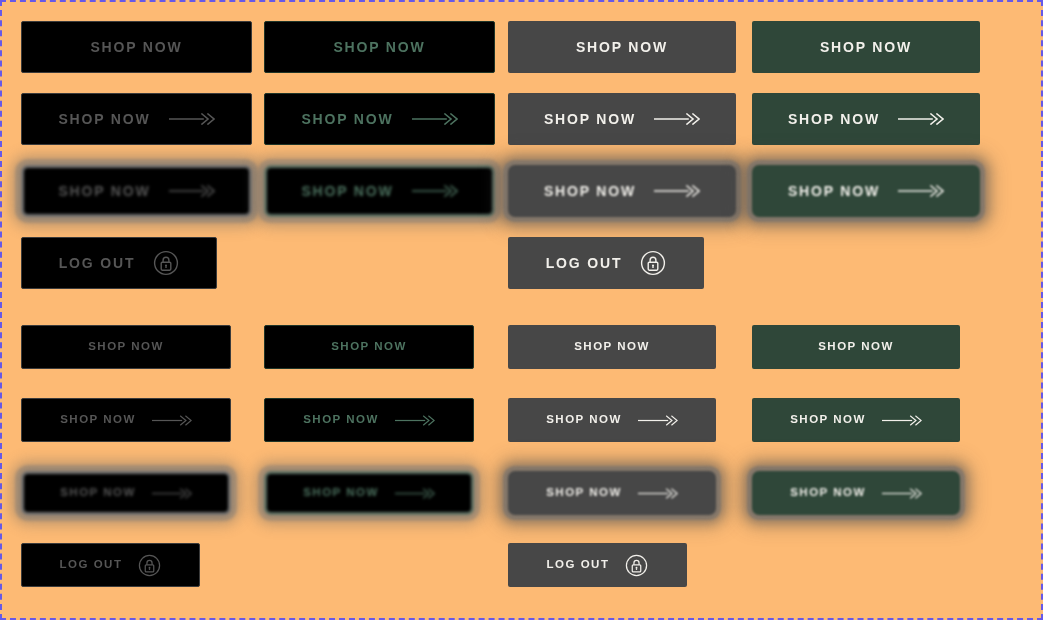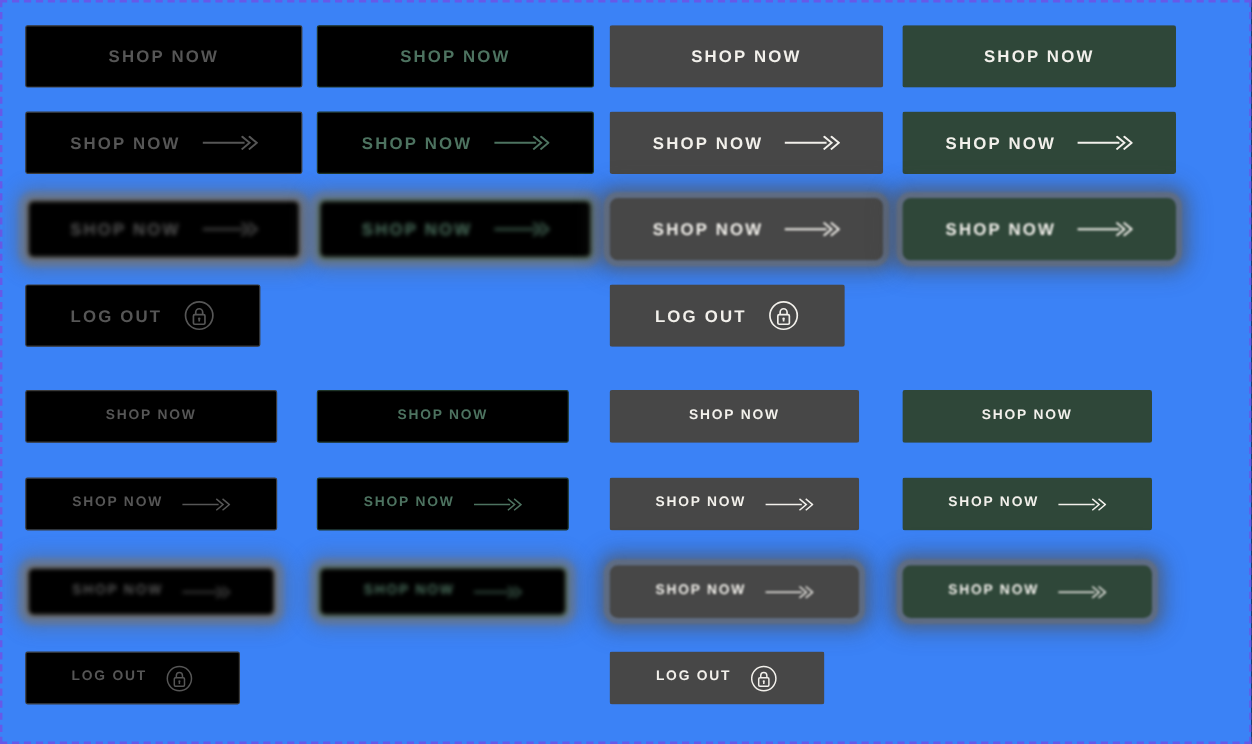--- a/index.html
+++ b/index.html
@@ -15,21 +15,21 @@
     font-family: "Liberation Sans", sans-serif;
     position: relative;
   }
   #page-frame {
     position: absolute;
     left: 0; top: 0;
     width: 1043px;
     height: 620px;
     box-sizing: border-box;
     border: 2px dashed #6659e8;
-    background: #3b82f6;
+    background: #fdba74;
   }
   .grid {
     position: absolute;
     left: 0; top: 0;
     width: 1043px;
     height: 620px;
   }
 
   
   .btn {

